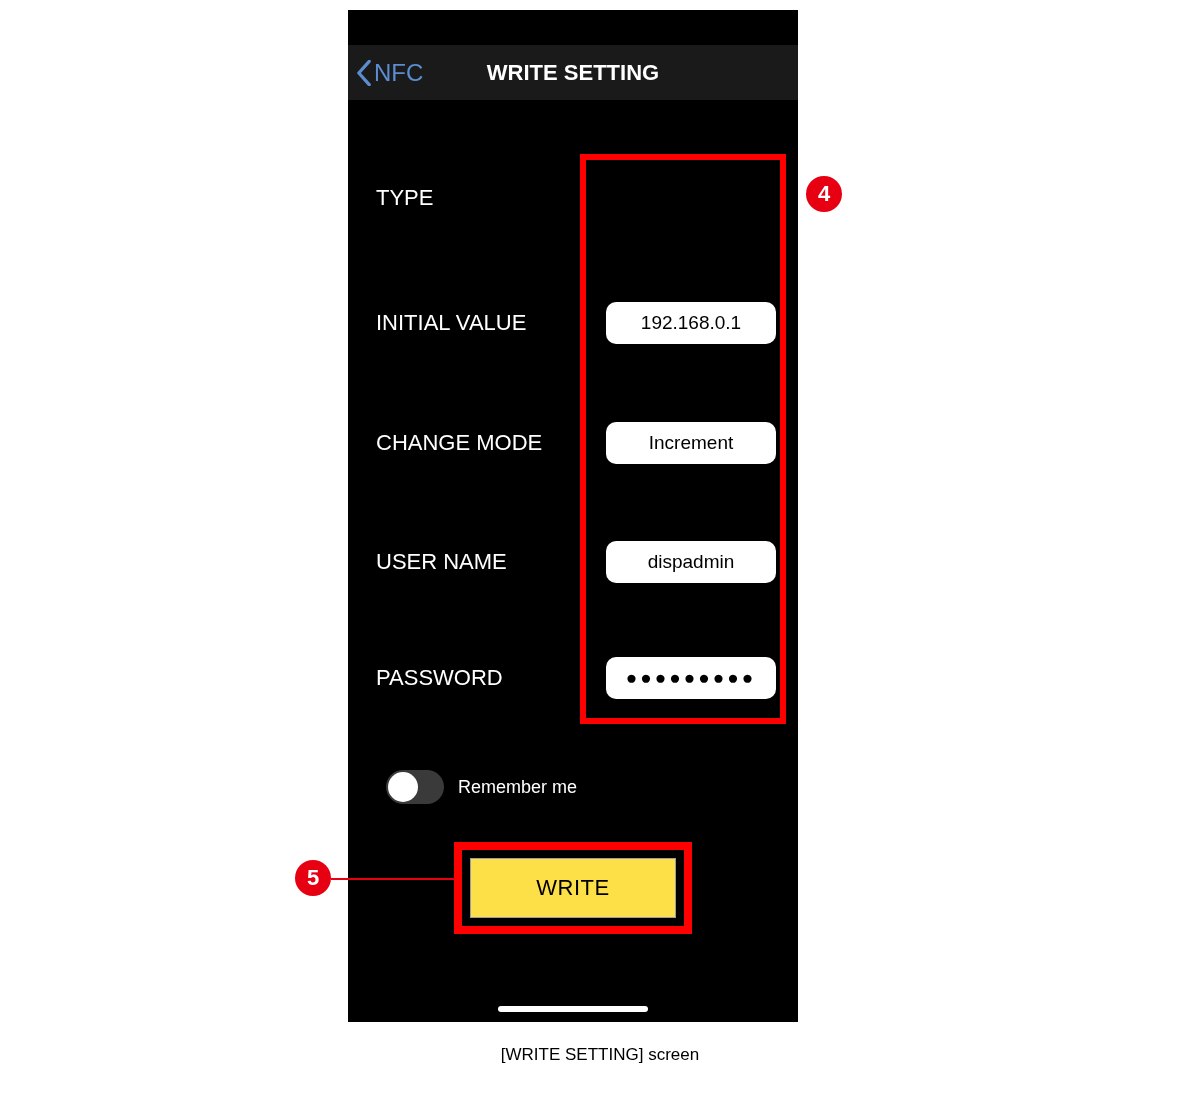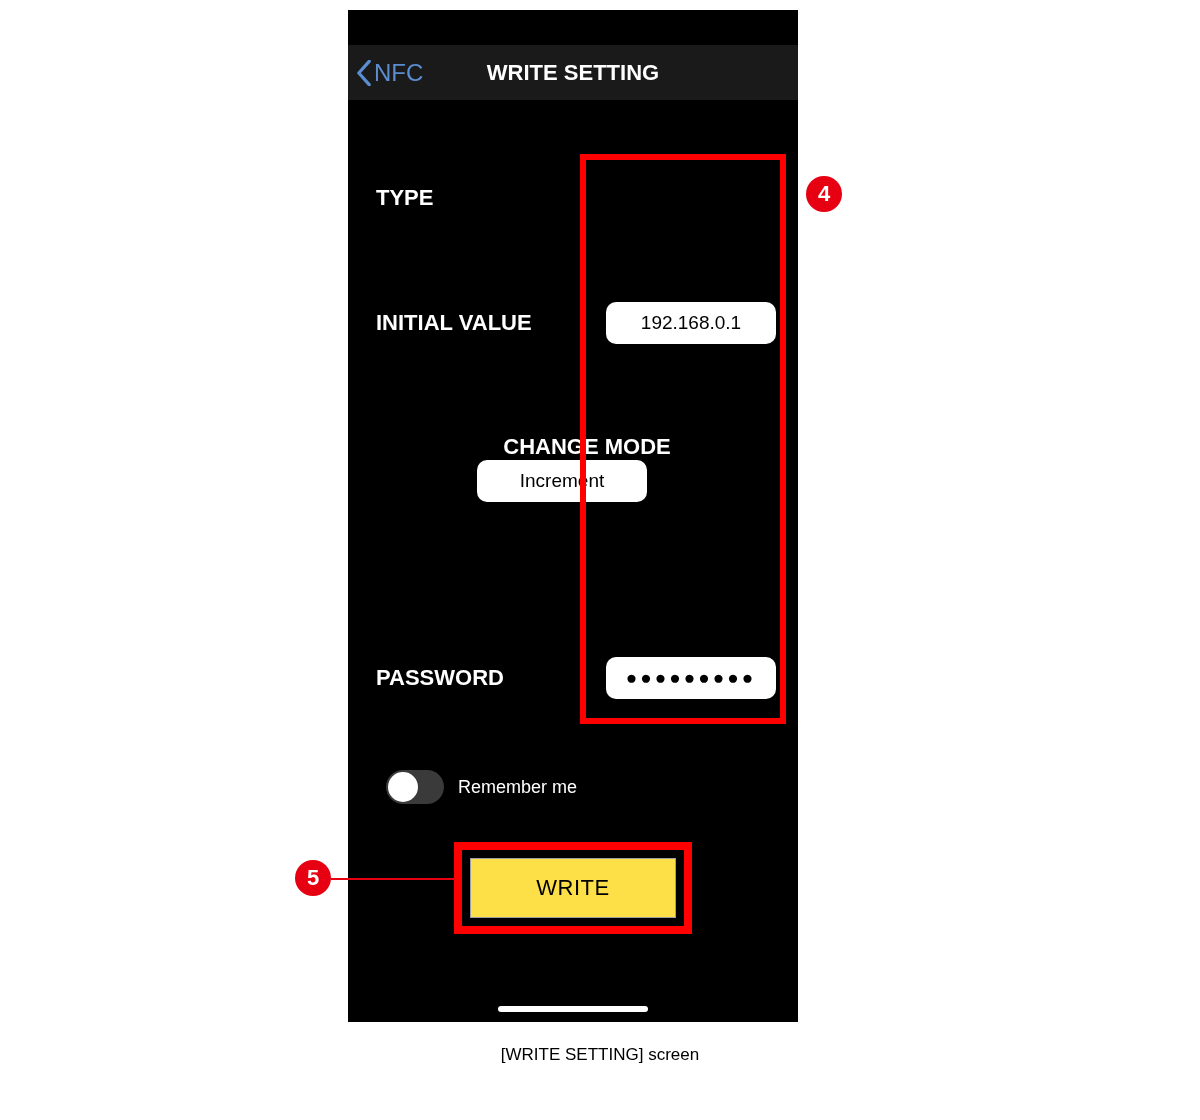--- a/index.html
+++ b/index.html
@@ -45,39 +45,39 @@
   }
   .row{
     position:absolute;
     left:0;width:100%;
     display:flex;
     align-items:center;
   }
   .label{
     color:#ffffff;
     font-size:22px;
-    font-weight:700;
+    font-weight:400;
     padding-left:28px;
     flex:1;
   }
   .input{
     width:170px;
     height:42px;
     margin-right:22px;
     background:#ffffff;
     border-radius:10px;
     display:flex;
     align-items:center;
     justify-content:center;
     font-size:19px;
     color:#000000;
   }
   .row.type{top:175px;}
   .row.initial{top:292px;}
-  .row.change{top:424px;flex-direction:column;}
+  .row.change{top:412px;}
   .row.user{top:531px;}
   .row.pass{top:647px;}
   .rememberrow{
     position:absolute;
     left:0;width:100%;
     top:760px;
     display:flex;
     align-items:center;
     justify-content:flex-start;
     padding-left:38px;
@@ -180,20 +180,24 @@
   <div class="row initial">
     <div class="label">INITIAL VALUE</div>
     <div class="input">192.168.0.1</div>
   </div>
 
   <div class="row change">
     <div class="label">CHANGE MODE</div>
     <div class="input">Increment</div>
   </div>
 
+  <div class="row user">
+    <div class="label">USER NAME</div>
+    <div class="input">dispadmin</div>
+  </div>
 
   <div class="row pass">
     <div class="label">PASSWORD</div>
     <div class="input dots">●●●●●●●●●</div>
   </div>
 
   <div class="rememberrow">
     <div class="toggle">
       <div class="knob"></div>
     </div>

